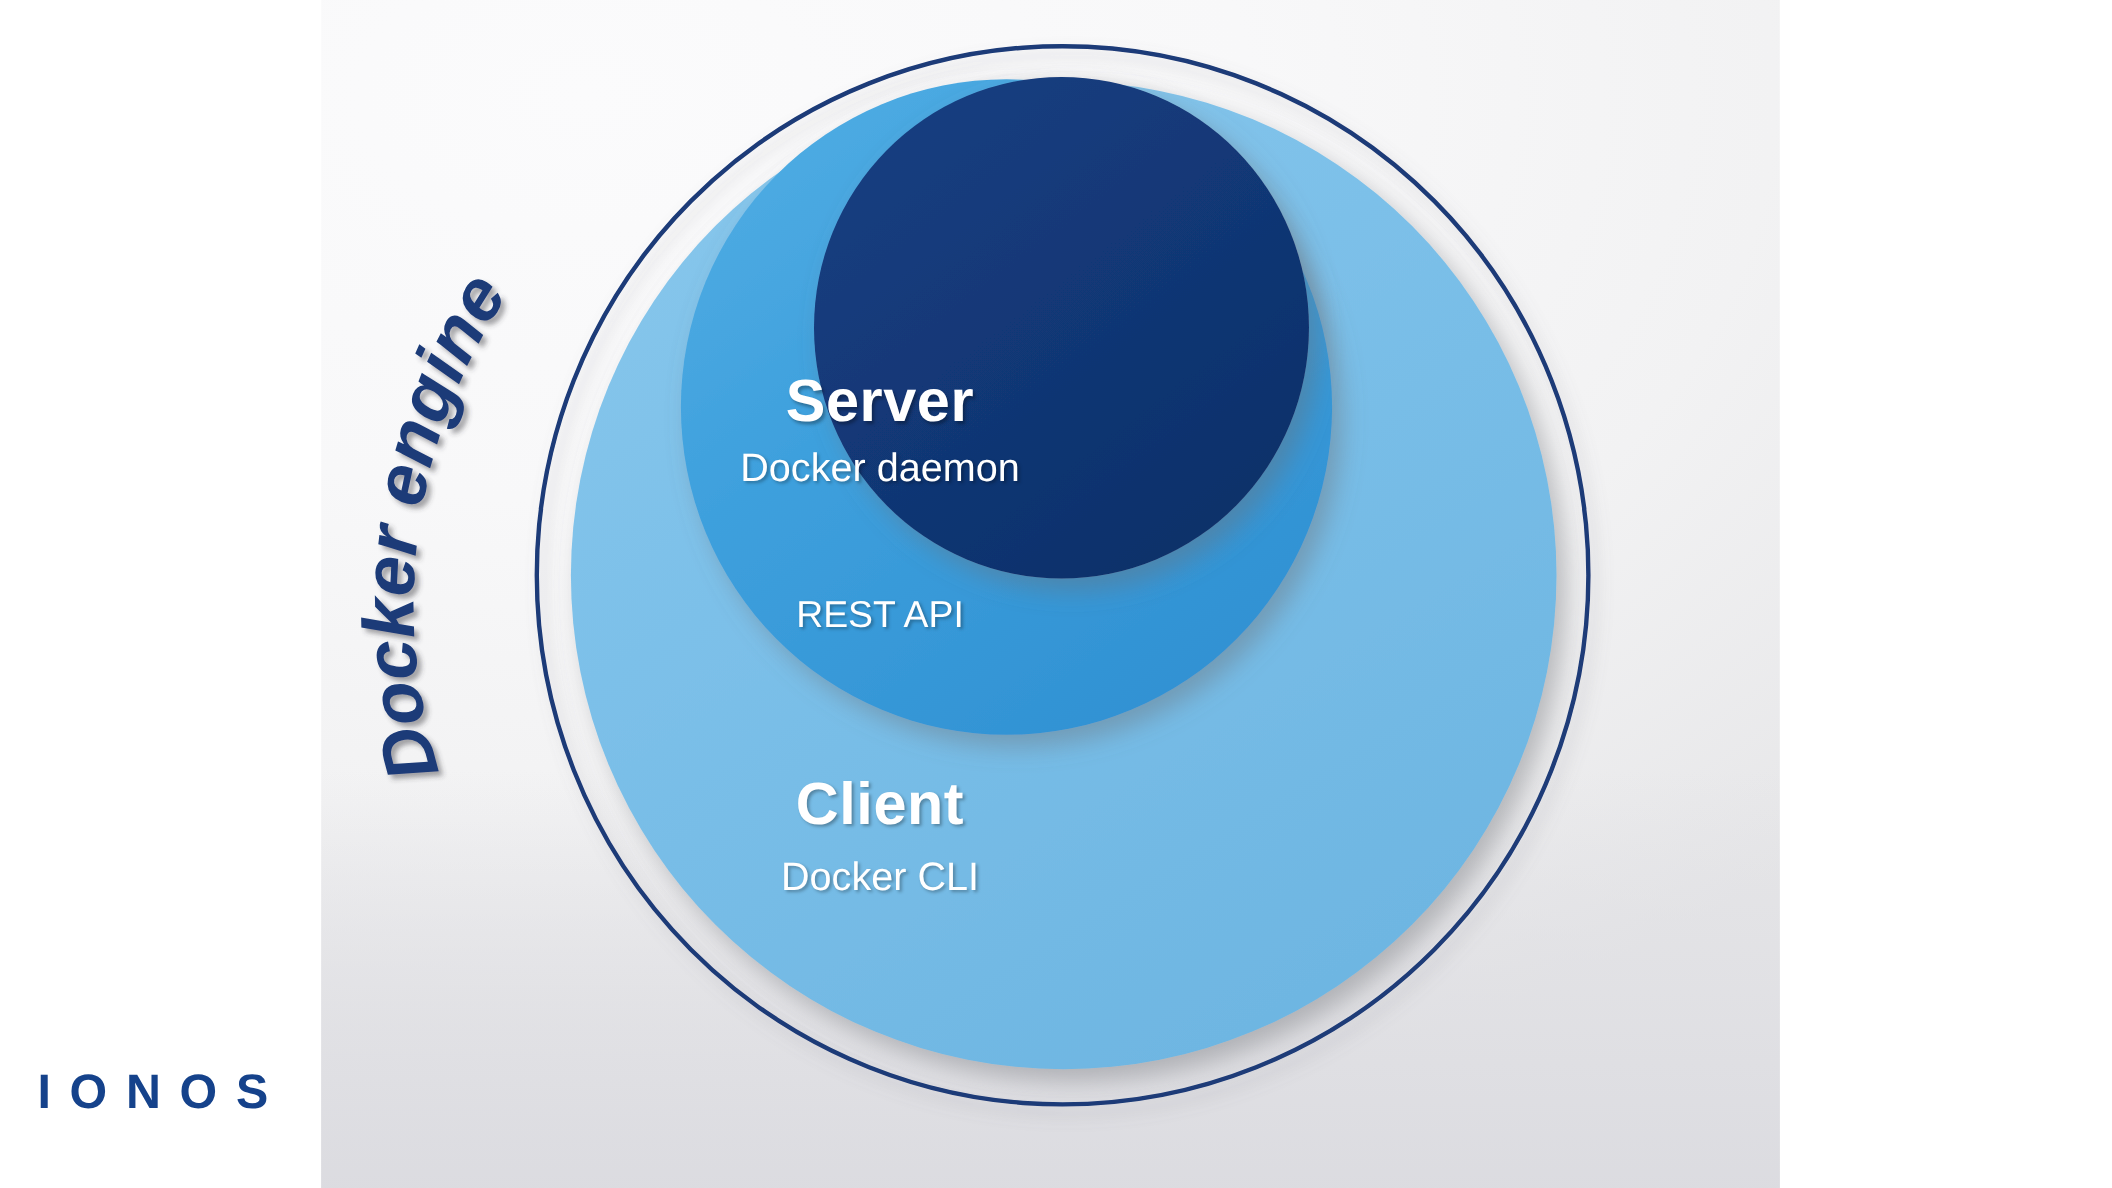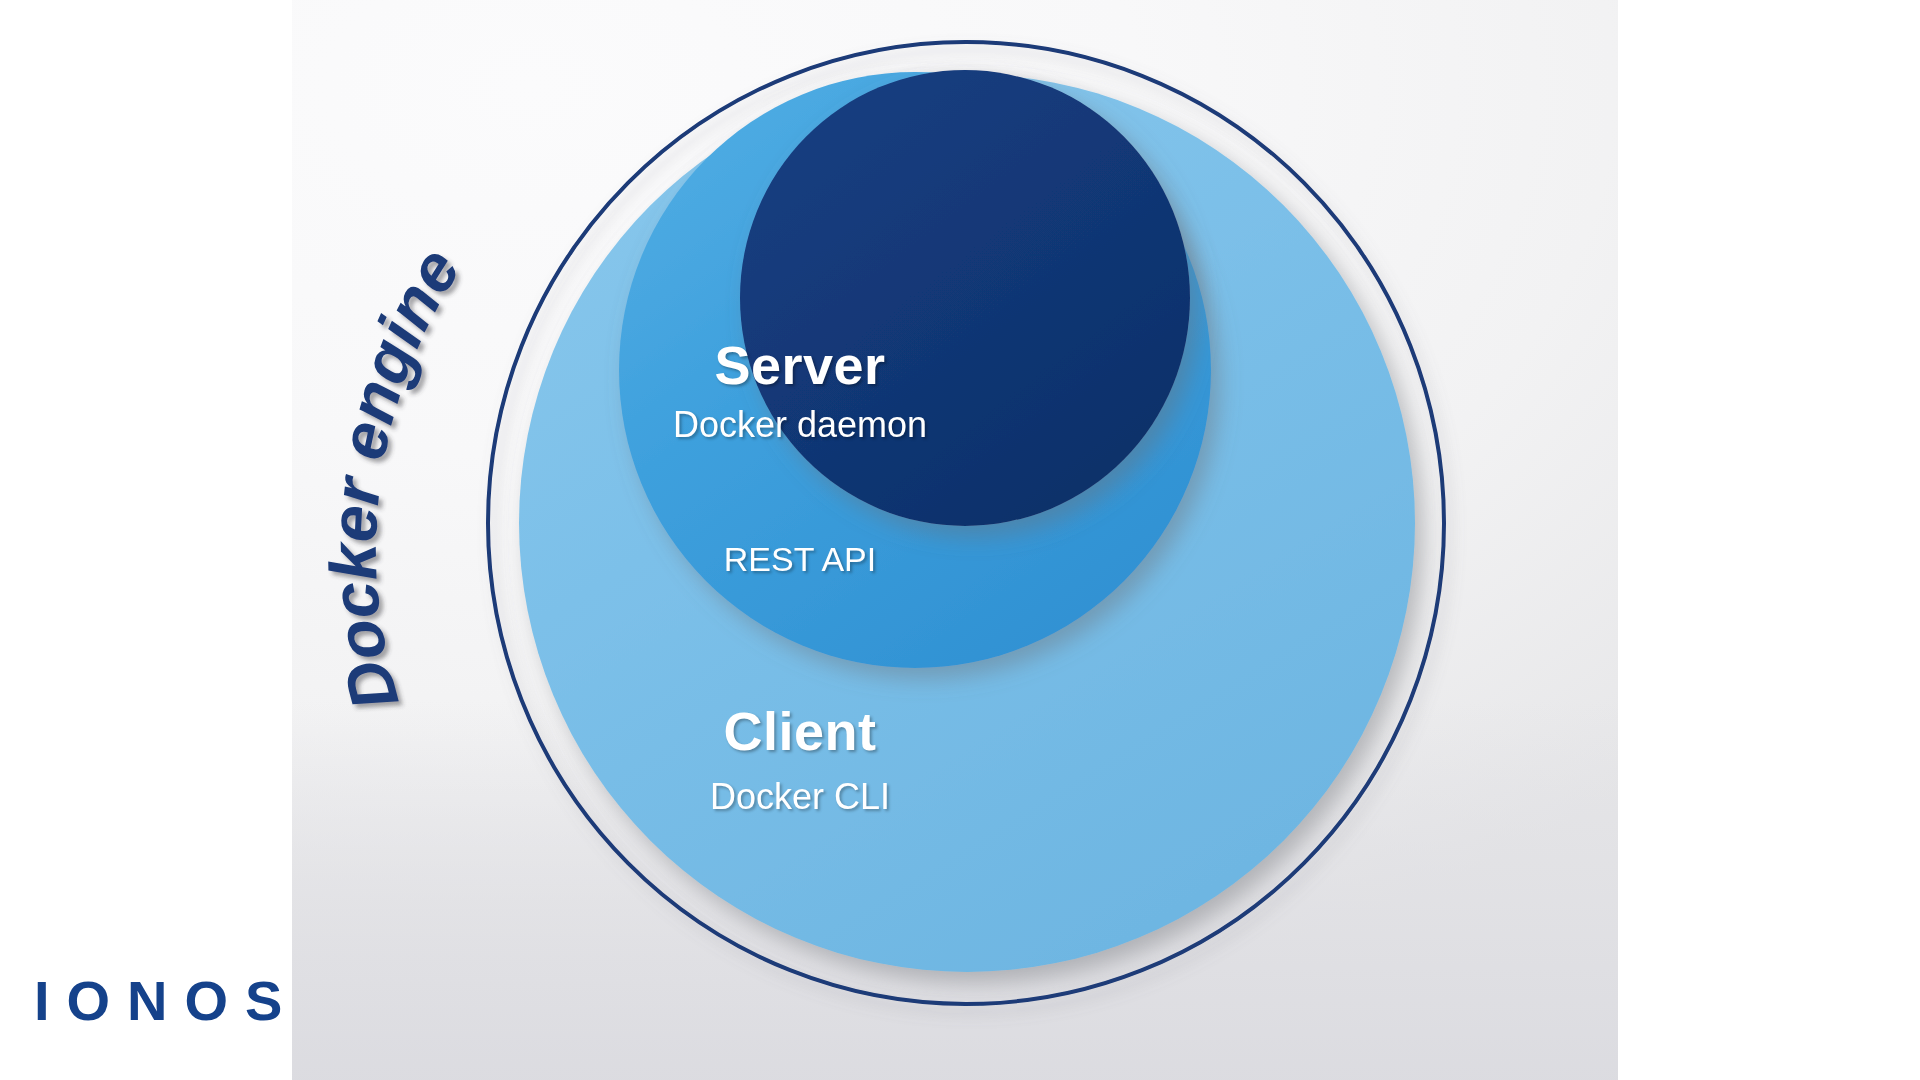--- a/index.html
+++ b/index.html
@@ -78,21 +78,21 @@
   #client-sub    { left: 0; right: 0; top: 776px; }
 
   
   .label { transform: translateX(-15px); }
 
   
   .ionos-logo {
     position: absolute;
     left: 34px;
     top: 968px;
-    font-size: 56px;
+    font-size: 44px;
     font-weight: bold;
     letter-spacing: 17px;
     color: #15428B;
     font-family: "Liberation Sans", sans-serif;
     user-select: none;
   }
 </style>
 </head>
 <body>
 

